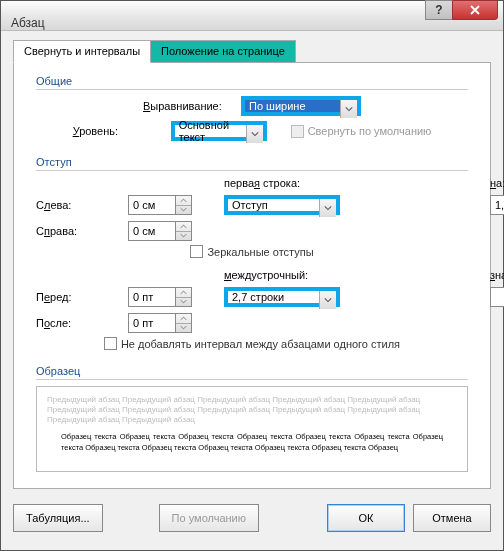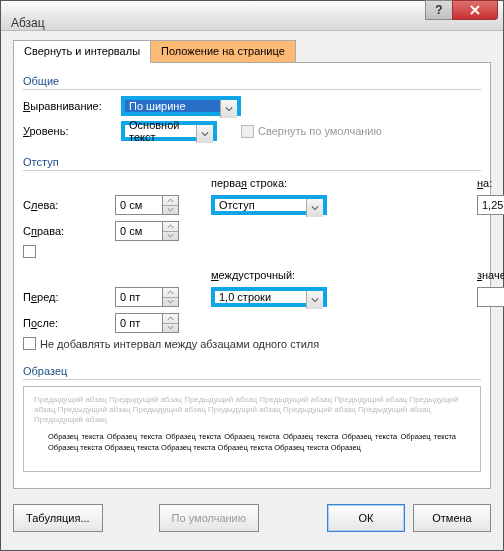--- a/index.html
+++ b/index.html
@@ -6,25 +6,25 @@
   body { background: #999; width: 504px; height: 551px; overflow: hidden; }
   .window { width: 504px; height: 551px; background: #f0f0f0; border: 1px solid #555; box-shadow: 0 0 10px rgba(0,0,0,0.5); }
   .titlebar { height: 30px; background: linear-gradient(to bottom, #fdfdfd, #e8e8e8 50%, #d8d8d8); border-bottom: 1px solid #bbb; display: flex; align-items: flex-end; padding-left: 10px; position: relative; }
   .titlebar .title { color: #333; font-size: 12px; }
   .titlebar .btns { position: absolute; right: 5px; top: -1px; display: flex; }
   .tb-btn { width: 28px; height: 20px; border: 1px solid #888; margin-left: -1px; display: flex; align-items: center; justify-content: center; color: #fff; font-weight: bold; font-size: 12px; }
   .tb-help { background: linear-gradient(#dadada,#c0c0c0); color:#333; }
   .tb-close { width: 46px; background: linear-gradient(to bottom, #e07070, #c83030); border-color: #933; border-top-right-radius: 0; border-bottom-right-radius: 3px; }
   .client { padding: 8px 12px 10px 12px; }
   .tabs { display: flex; border-bottom: 1px solid #aaa; }
-  .tab { padding: 4px 10px 5px; border: 1px solid #aaa; background: #fdba74; margin-right: -1px; position: relative; top: 1px; cursor: default; }
+  .tab { padding: 4px 10px 5px; border: 1px solid #aaa; background: #14b8a6; margin-right: -1px; position: relative; top: 1px; cursor: default; }
   .tab.active { background: #fff; border-bottom: 1px solid #fff; z-index: 2; }
-  .panel { border: 1px solid #aaa; border-top: none; background: #fff; padding: 8px 9px; }
+  .panel { border: 1px solid #aaa; border-top: none; background: #fff; padding: 8px 22px; }
   .section-head { color: #1a4e8a; margin: 4px 0 6px; padding-bottom: 2px; border-bottom: 1px solid #ccc; }
-  .row { display: flex; align-items: center; margin: 5px 0; gap: 6px; }
+  .row { display: flex; align-items: center; margin: 5px 0; gap: 6px; justify-content: center; }
   .lbl { width: 92px; }
   .lbl u, .lbl2 u, .h-lbl u { text-decoration: underline; }
   .select { position: relative; }
   .select-box { height: 20px; border: 4px solid #0ea5e9; background: #fff; display:flex; align-items:center; padding: 0 18px 0 4px; position: relative; }
   .select-box.highlight { background: #2a6fc7; color: #fff; }
   .select-arrow { position: absolute; right: 0; top: 0; width: 17px; height: 18px; border-left: 1px solid #aaa; background: linear-gradient(#f6f6f6,#ddd); display:flex; align-items:center; justify-content:center; }
   .select-arrow svg { width: 8px; height: 6px; }
   .chk { width: 13px; height: 13px; border: 1px solid #888; background: #fff; display:inline-block; margin-right: 4px; vertical-align: middle; }
   .chk.disabled { background: #eee; border-color: #bbb; }
   .chk-label { display: flex; align-items: center; color: #333; }
@@ -170,20 +170,21 @@
         <div></div>
           <div></div>
           <div></div>
           <div></div>
           <div></div>
       </div>
 
       <div class="row" style="margin-top:4px">
         <div class="chk-label">
           <span class="chk"></span>
+            <span>Зеркальные отступы</span>
         </div>
       </div>
 
       <div class="gap8"></div>
 
 
       <div class="indent-grid">
         <div></div>
           <div></div>
           <div></div>
@@ -204,21 +205,21 @@
               <div>
                 <svg viewBox="0 0 10 6">
                   <path d="M1 1 L5 5 L9 1" fill="none" stroke="#555"></path>
                 </svg>
               </div>
             </div>
         </div>
         <div></div>
         <div class="select" style="width:116px">
           <div class="select-box">
-              <span>1,0 строки</span>
+              <span>2,7 строки</span>
             <div class="select-arrow">
                 <svg viewBox="0 0 10 6">
                   <path d="M1 1 L5 5 L9 1" fill="none" stroke="#555" stroke-width="1.3"></path>
                 </svg>
               </div>
           </div>
         </div>
         <div></div>
           <div></div>
         <div class="spin">

